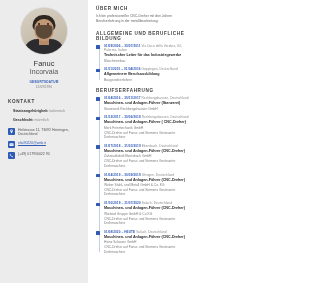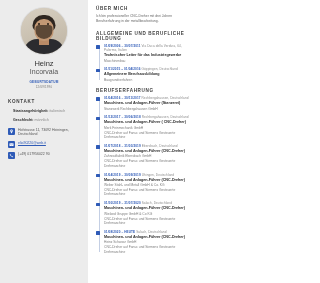--- a/index.html
+++ b/index.html
@@ -114,21 +114,21 @@
         <div class="ph-neck"></div>
         <div class="ph-hair"></div>
         <div class="ph-face"></div>
         <div class="ph-beard"></div>
         <div class="ph-eye l"></div>
         <div class="ph-eye r"></div>
       </div>
     </div>
 
     <div class="name">
-      <span class="first">Heinz</span>
+      <span class="first">Fanuc</span>
       <span class="last">Incorvaia</span>
     </div>
 
     <div class="dob-label">GEBURTSDATUM</div>
     <div class="dob-value">12/09/1990</div>
 
     <div class="sec-title">KONTAKT</div>
 
     <div class="field">
       <b>Staatsangehörigkeit:</b>

